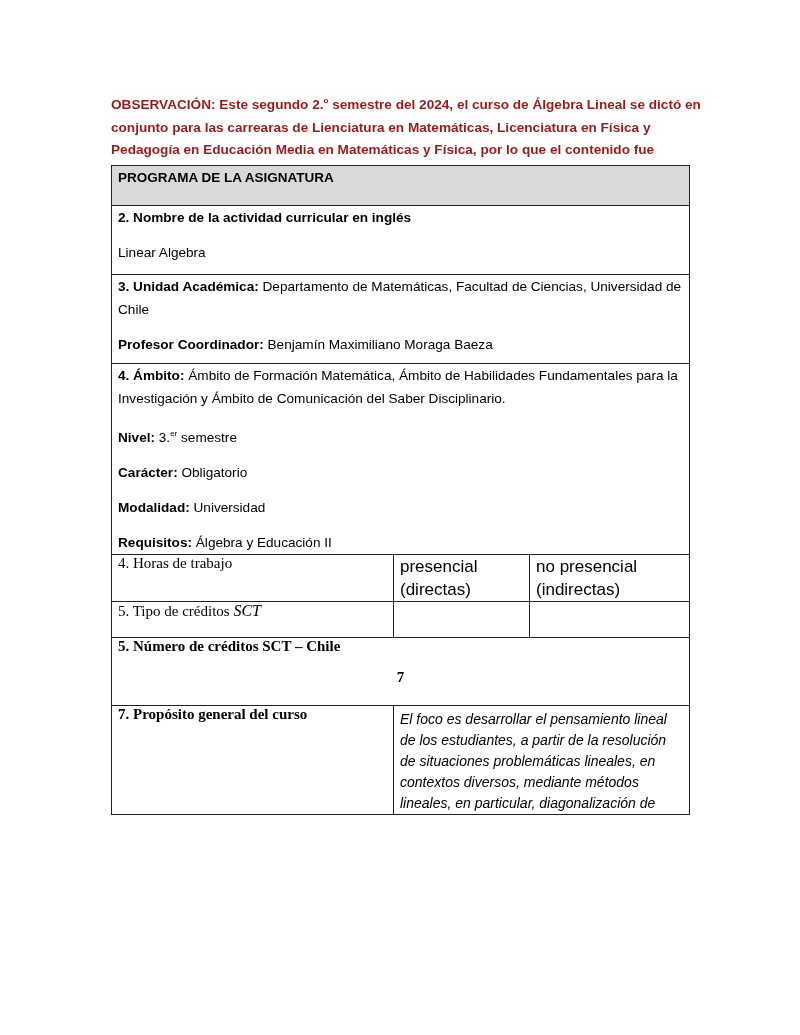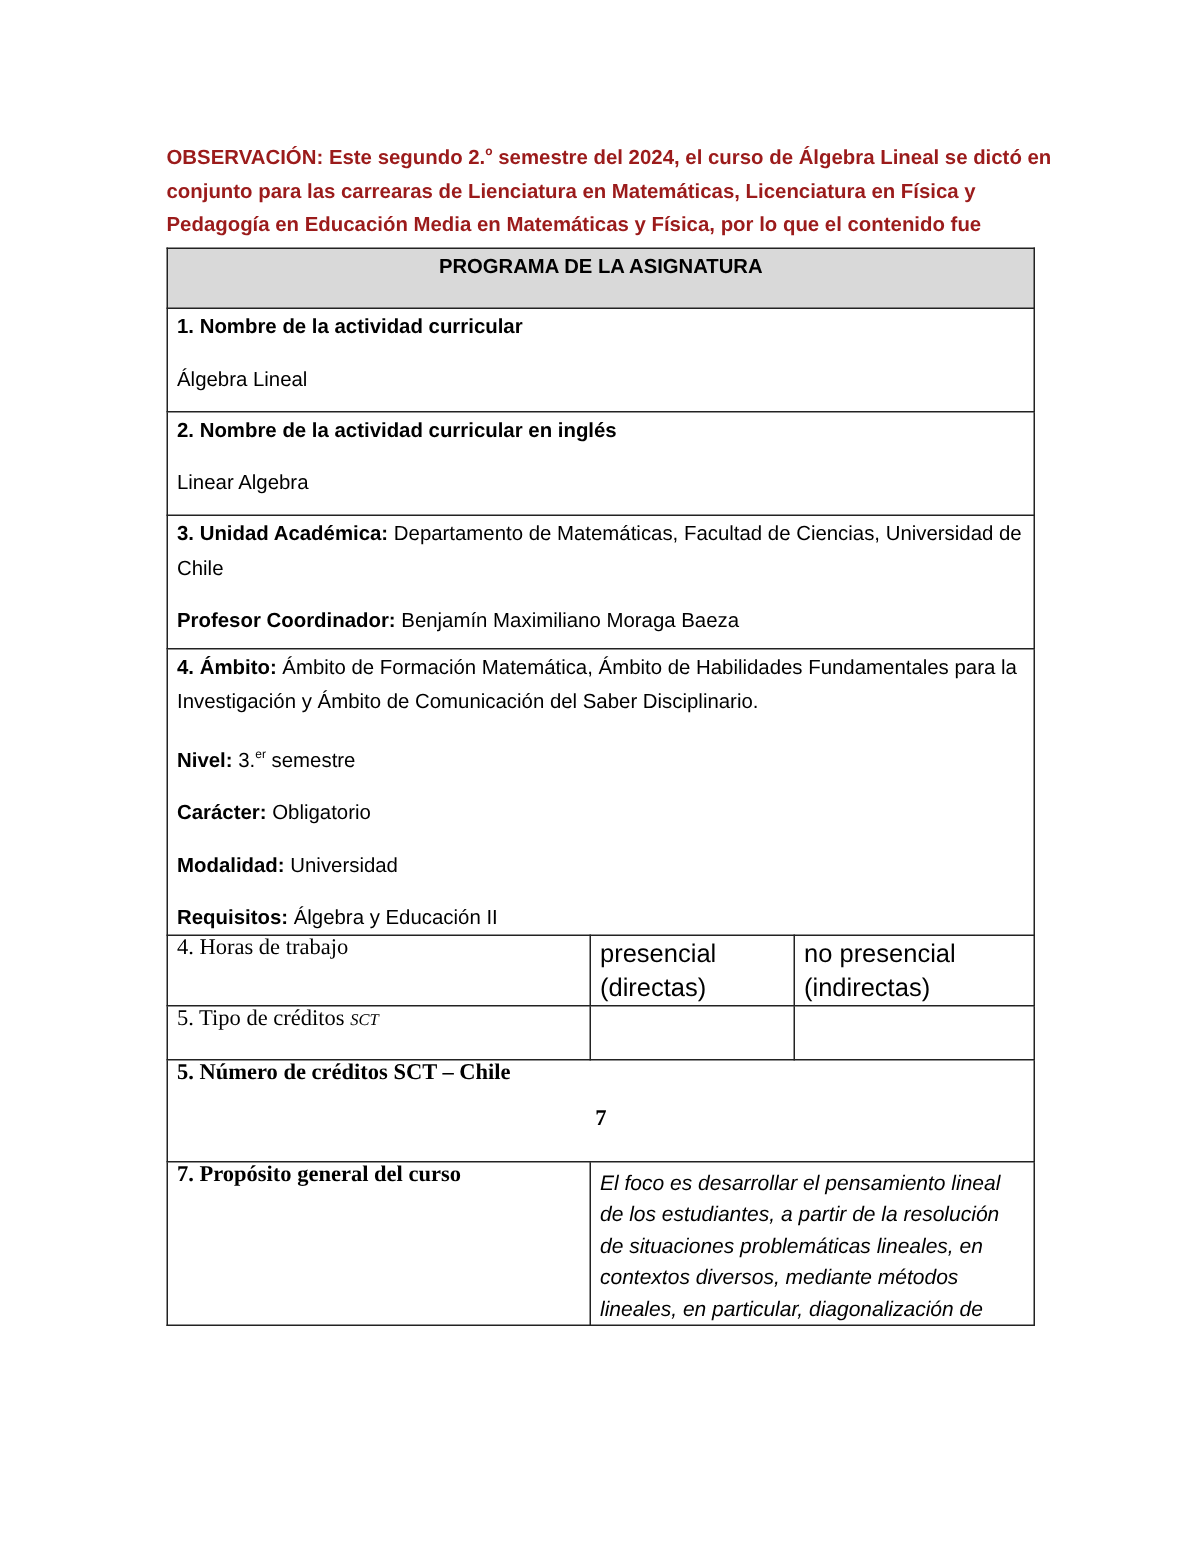--- a/index.html
+++ b/index.html
@@ -3,56 +3,49 @@
 <meta charset="utf-8">
 <style>
   html, body { margin: 0; padding: 0; background: #ffffff; }
   body { width: 800px; height: 1035px; position: relative; overflow: hidden;
          font-family: "Liberation Sans", "DejaVu Sans", sans-serif; color: #000; }
   .obs { position: absolute; left: 111px; top: 90px; width: 590px;
          font-size: 13.6px; line-height: 22.5px; font-weight: bold; color: #9b1b1b; }
   .tbl { position: absolute; left: 111px; top: 165px; width: 578px;
          border-collapse: collapse; table-layout: fixed; }
   .tbl td { border: 1.5px solid #222; vertical-align: top; padding: 0 6px; }
-  .hdr { background: #d9d9d9; text-align: center; font-weight: bold; font-size: 13.5px;
+  .hdr { background: #d9d9d9; font-weight: bold; font-size: 13.5px;
          height: 35px; padding-top: 4px !important; }
   .cal { font-size: 13.6px; line-height: 23px; }
   .cal p { margin: 0; }
   .cal .gap { height: 12px; }
   .b { font-weight: bold; }
   .sans { font-family: Liberation Serif, serif; font-size: 15px; }
   .small { font-size: 17px; }
   sup { font-size: 8px; vertical-align: 6px; }
-  .it { font-style: italic; font-size: 11px; font-weight: normal; }
+  .it { font-style: italic; font-size: 16px; font-weight: normal; }
 </style>
 </head>
 <body>
 
 <div class="obs">
   <span>OBSERVACIÓN:</span><span> Este segundo 2.</span><sup>o</sup><span> semestre del 2024, el curso de Álgebra Lineal se dictó en conjunto para las carrearas de Lienciatura en Matemáticas, Licenciatura en Física y Pedagogía en Educación Media en Matemáticas y Física, por lo que el contenido fue adaptado.</span>
 </div>
 
 <table class="tbl">
   <colgroup>
       <col style="width:282px">
       <col style="width:136px">
       <col style="width:160px">
     </colgroup>
   <tbody>
       <tr>
         <td colspan="3" class="hdr">PROGRAMA DE LA ASIGNATURA</td>
       </tr>
 
-  <tr>
-        <td colspan="3" class="cal" style="height:68px">
-    <p class="b">1. Nombre de la actividad curricular</p>
-    <div class="gap"></div>
-    <p>Álgebra Lineal</p>
-  </td>
-      </tr>
 
   <tr>
         <td colspan="3" class="cal" style="height:68px">
     <p class="b">2. Nombre de la actividad curricular en inglés</p>
     <div class="gap"></div>
     <p>Linear Algebra</p>
   </td>
       </tr>
 
   <tr>

